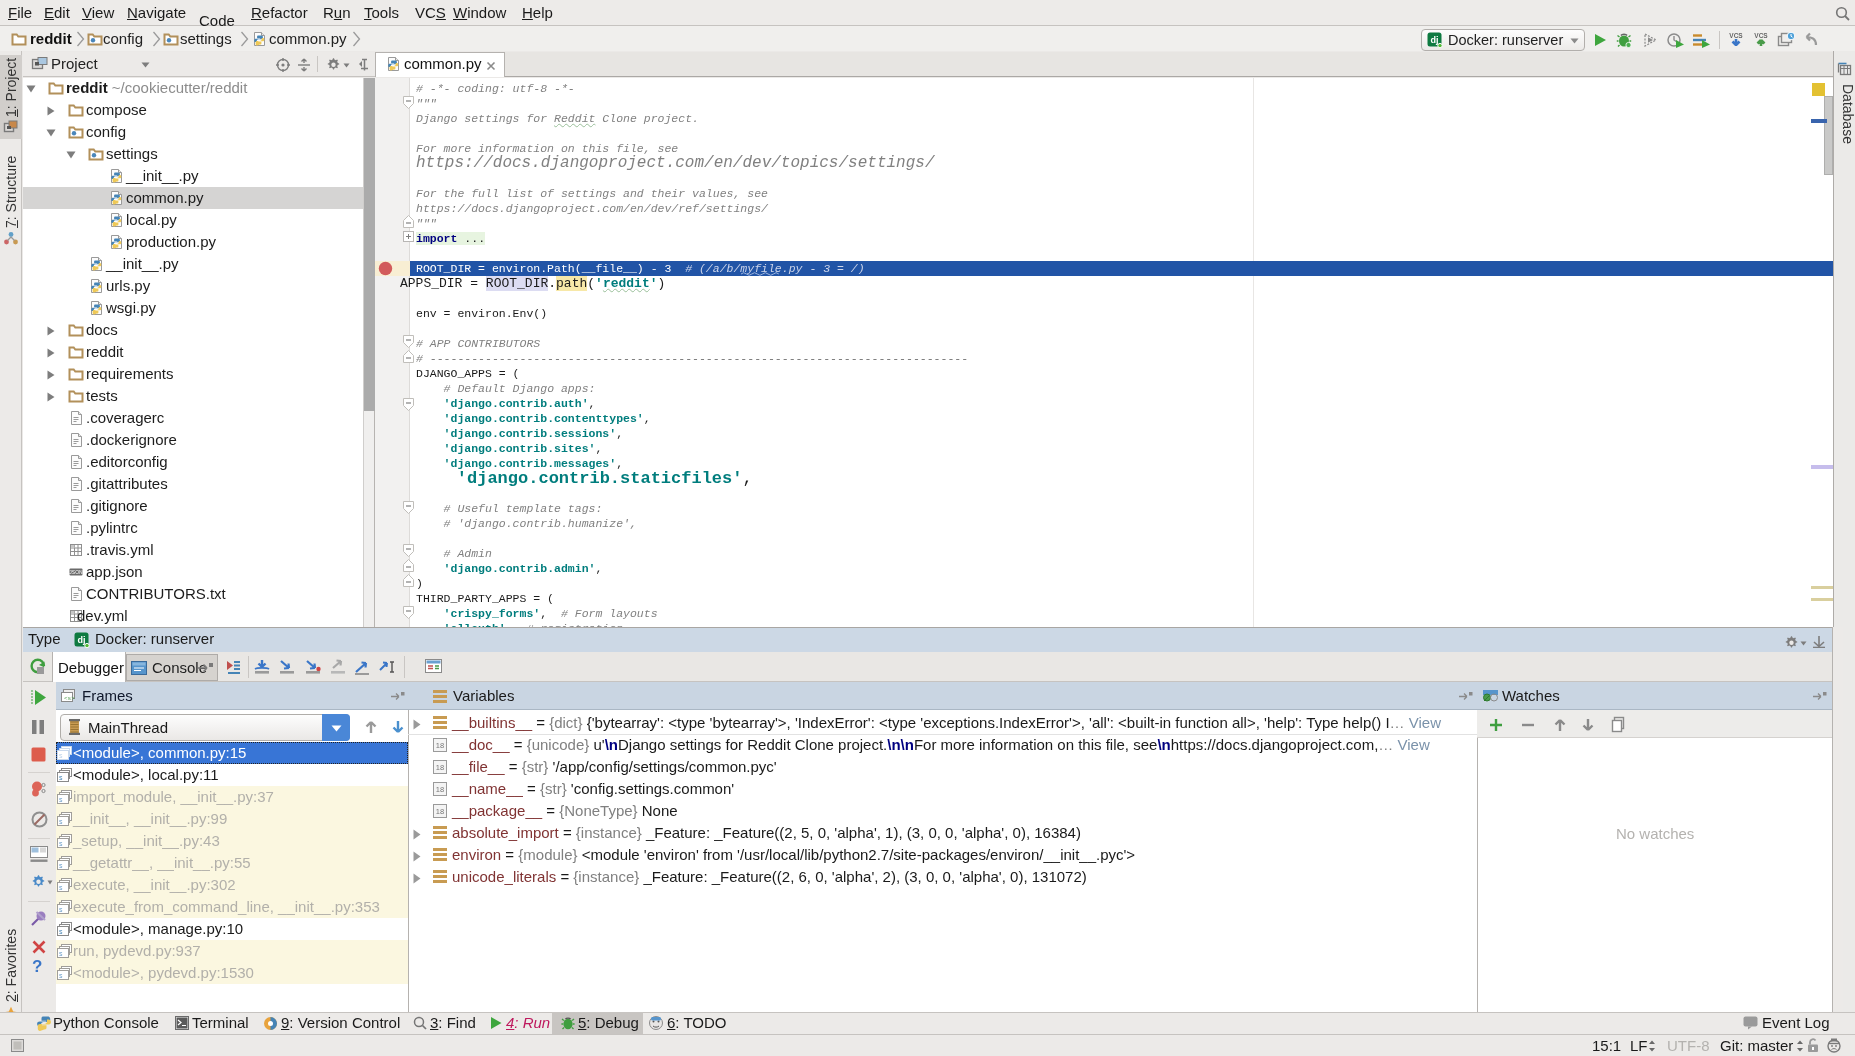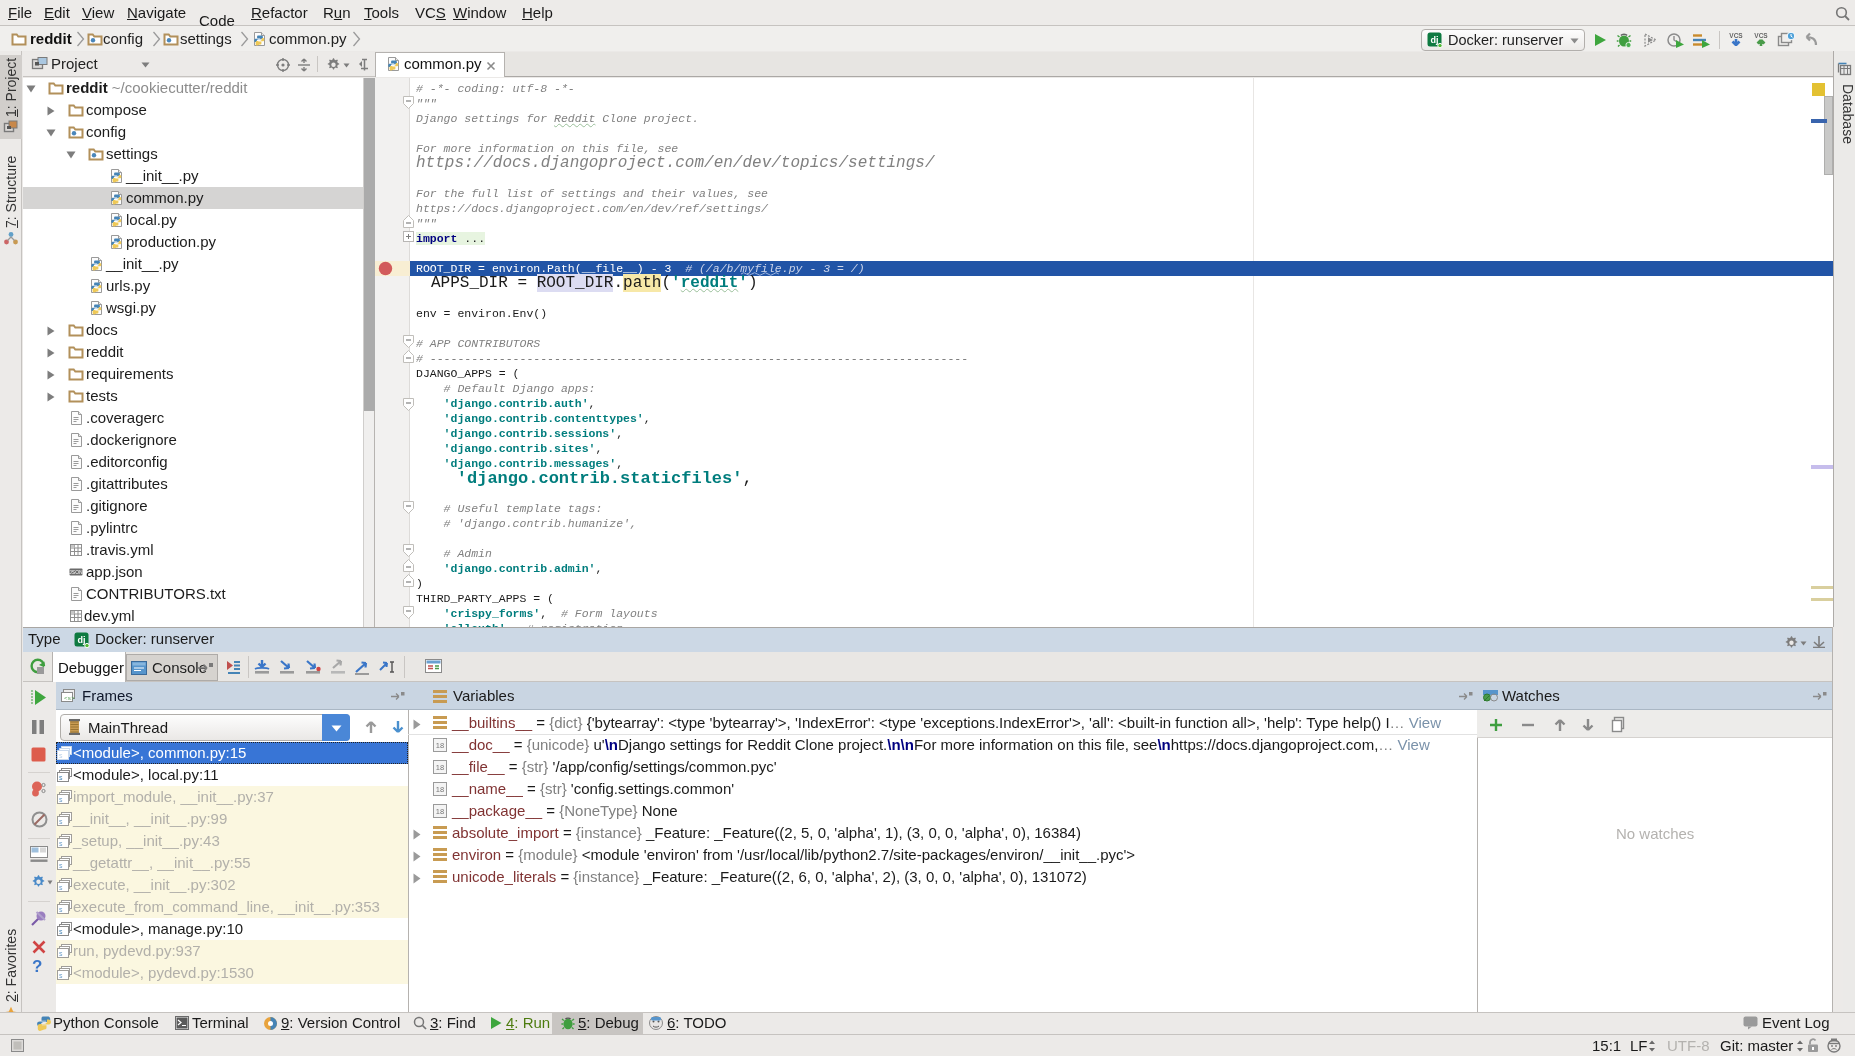--- a/index.html
+++ b/index.html
@@ -336,21 +336,21 @@
       <path d="M3.5 1.5 h7 l3 3 v10 h-10 z" fill="#fcfcfc" stroke="#9a9a9a"></path>
       <path d="M10.5 1.5 v3 h3" fill="#e8e8e8" stroke="#9a9a9a"></path>
       <path d="M5.5 7.5 h5 M5.5 9.5 h5 M5.5 11.5 h3" stroke="#9a9a9a"></path>
     </svg>
 <div class="a nw" style="left:86px;top:585px;color:#1c1c1c;">CONTRIBUTORS.txt</div>
 <svg class="a" style="left:68px;top:608px;" width="16" height="16" viewBox="0 0 16 16">
       <rect x="2.5" y="2.5" width="11" height="11" fill="#fff" stroke="#8f8f8f"></rect>
       <path d="M2.5 6 h11 M2.5 9.5 h11 M6.5 2.5 v11 M10 2.5 v11" stroke="#8f8f8f"></path>
       <rect x="3" y="3" width="3.5" height="3" fill="#c8c8c8"></rect>
     </svg>
-<div class="a nw" style="left:84px;top:607px;color:#1c1c1c;">dev.yml</div>
+<div class="a nw" style="left:77px;top:607px;color:#1c1c1c;">dev.yml</div>
 <div class="a" style="left:375px;top:52px;width:1458px;height:25px;background:#e7e5e2;border-bottom:1px solid #aba8a5;"></div>
 <div class="a" style="left:375px;top:52px;width:130px;height:25px;background:#fff;border:1px solid #b5b2af;border-bottom:none;"></div>
 <svg class="a" style="left:385px;top:56px;" width="16" height="16" viewBox="0 0 16 16">
       <path d="M3.5 1.5 h7 l3 3 v10 h-10 z" fill="#fcfcfc" stroke="#9a9a9a"></path>
       <path d="M10.5 1.5 v3 h3" fill="#e8e8e8" stroke="#9a9a9a"></path>
       <path d="M7.6 4.5 c-1.6 0-1.5 0.7-1.5 1.6 v1.2 h3.1 v0.5 H4.9 c-0.9 0-1.7 0.5-1.7 1.6 0 1.1 0.6 1.7 1.6 1.7 h1 v-1.3 c0-1 0.9-1.6 1.7-1.6 h3 c0.8 0 1.4-0.6 1.4-1.4 V6.1 c0-0.8-0.6-1.6-1.5-1.6 z" fill="#4584b6"></path>
       <path d="M8.9 13.6 c1.6 0 1.5-0.7 1.5-1.6 v-1.2 H7.3 v-0.5 h4.3 c0.9 0 1.7-0.5 1.7-1.6 0-1.1-0.6-1.7-1.6-1.7 h-1 v1.3 c0 1-0.9 1.6-1.7 1.6 h-3 c-0.8 0-1.4 0.6-1.4 1.4 v1.7 c0 0.8 0.6 1.6 1.5 1.6 z" fill="#efc957"></path>
     </svg>
 <div class="a nw" style="left:404px;top:55px;color:#111;">common.py</div>
 <svg class="a" style="left:486px;top:61px;" width="10" height="10" viewBox="0 0 10 10">
@@ -418,21 +418,21 @@
 <div class="a nw mono" style="left:416px;top:126px;font-size:11.5px;line-height:15px;letter-spacing:0px;height:15px;"></div>
 <div class="a nw mono" style="left:416px;top:141px;font-size:11.5px;line-height:15px;letter-spacing:0px;height:15px;"><span class="cmt">For more information on this file, see</span></div>
 <div class="a nw mono" style="left:416px;top:156px;font-size:16px;line-height:15px;letter-spacing:0px;height:15px;"><span class="cmt">https://docs.djangoproject.com/en/dev/topics/settings/</span></div>
 <div class="a nw mono" style="left:416px;top:171px;font-size:11.5px;line-height:15px;letter-spacing:0px;height:15px;"></div>
 <div class="a nw mono" style="left:416px;top:186px;font-size:11.5px;line-height:15px;letter-spacing:0px;height:15px;"><span class="cmt">For the full list of settings and their values, see</span></div>
 <div class="a nw mono" style="left:416px;top:201px;font-size:11.5px;line-height:15px;letter-spacing:0px;height:15px;"><span class="cmt">https://docs.djangoproject.com/en/dev/ref/settings/</span></div>
 <div class="a nw mono" style="left:416px;top:216px;font-size:11.5px;line-height:15px;letter-spacing:0px;height:15px;"><span class="cmt">"""</span></div>
 <div class="a nw mono" style="left:416px;top:231px;font-size:11.5px;line-height:15px;letter-spacing:0px;height:15px;"><span style="background:#e7f4e0;"><span class="kw">import</span> ...</span></div>
 <div class="a nw mono" style="left:416px;top:246px;font-size:11.5px;line-height:15px;letter-spacing:0px;height:15px;"></div>
 <div class="a nw mono" style="left:416px;top:261px;font-size:11.5px;line-height:15px;letter-spacing:0px;height:15px;"><span style="color:#fff;">ROOT_DIR = environ.Path(__file__) - 3  <span style="color:#cdd5ea;font-style:italic;"># (/a/b/myfile.py - 3 = /)</span></span></div>
-<div class="a nw mono" style="left:431px;top:276px;font-size:16px;line-height:15px;letter-spacing:0px;height:15px;">APPS_DIR = <span style="background:#dcdcf2;">ROOT_DIR</span>.<span style="background:#f7e8a8;">path</span>(<span class="str">'<span style="text-decoration:underline wavy #9abf9a;text-decoration-thickness:1px;text-underline-offset:1px;">reddit</span>'</span>)</div>
+<div class="a nw mono" style="left:400px;top:276px;font-size:13px;line-height:15px;letter-spacing:0px;height:15px;">APPS_DIR = <span style="background:#dcdcf2;">ROOT_DIR</span>.<span style="background:#f7e8a8;">path</span>(<span class="str">'<span style="text-decoration:underline wavy #9abf9a;text-decoration-thickness:1px;text-underline-offset:1px;">reddit</span>'</span>)</div>
 <div class="a nw mono" style="left:416px;top:291px;font-size:11.5px;line-height:15px;letter-spacing:0px;height:15px;"></div>
 <div class="a nw mono" style="left:416px;top:306px;font-size:11.5px;line-height:15px;letter-spacing:0px;height:15px;">env = environ.Env()</div>
 <div class="a nw mono" style="left:416px;top:321px;font-size:11.5px;line-height:15px;letter-spacing:0px;height:15px;"></div>
 <div class="a nw mono" style="left:416px;top:336px;font-size:11.5px;line-height:15px;letter-spacing:0px;height:15px;"><span class="cmt"># APP CONTRIBUTORS</span></div>
 <div class="a nw mono" style="left:416px;top:351px;font-size:11.5px;line-height:15px;letter-spacing:0px;height:15px;"><span class="cmt"># ------------------------------------------------------------------------------</span></div>
 <div class="a nw mono" style="left:416px;top:366px;font-size:11.5px;line-height:15px;letter-spacing:0px;height:15px;">DJANGO_APPS = (</div>
 <div class="a nw mono" style="left:416px;top:381px;font-size:11.5px;line-height:15px;letter-spacing:0px;height:15px;">    <span class="cmt"># Default Django apps:</span></div>
 <div class="a nw mono" style="left:416px;top:396px;font-size:11.5px;line-height:15px;letter-spacing:0px;height:15px;">    <span class="str">'django.contrib.auth'</span>,</div>
 <div class="a nw mono" style="left:416px;top:411px;font-size:11.5px;line-height:15px;letter-spacing:0px;height:15px;">    <span class="str">'django.contrib.contenttypes'</span>,</div>
 <div class="a nw mono" style="left:416px;top:426px;font-size:11.5px;line-height:15px;letter-spacing:0px;height:15px;">    <span class="str">'django.contrib.sessions'</span>,</div>
@@ -818,21 +818,21 @@
     </svg>
 <div class="a nw" style="left:281px;top:1014px;color:#1a1a1a;"><u>9</u>: Version Control</div>
 <svg class="a" style="left:413px;top:1016px;" width="14" height="14" viewBox="0 0 14 14">
       <circle cx="6" cy="6" r="4.5" fill="none" stroke="#757575" stroke-width="1.5"></circle>
       <path d="M9.5 9.5 L13 13" stroke="#757575" stroke-width="1.7"></path>
     </svg>
 <div class="a nw" style="left:430px;top:1014px;color:#1a1a1a;"><u>3</u>: Find</div>
 <svg class="a" style="left:489px;top:1016px;" width="14" height="14" viewBox="0 0 14 14">
       <path d="M2 1 L12.5 7 L2 13 z" fill="#3ea63e"></path>
     </svg>
-<div class="a nw" style="left:506px;top:1014px;color:#4d7c0f;"><u>4</u>: Run</div>
+<div class="a nw" style="left:506px;top:1014px;color:#be185d;font-style:italic;"><u>4</u>: Run</div>
 <div class="a" style="left:552px;top:1012px;width:91px;height:22px;background:#c8c5c2;"></div>
 <svg class="a" style="left:560px;top:1015px;" width="16" height="16" viewBox="0 0 16 16">
       <ellipse cx="8" cy="9" rx="4.6" ry="5.2" fill="#3f9e3f"></ellipse>
       <path d="M3.8 5.5 L2 4 M12.2 5.5 L14 4 M3.2 9 H1.4 M12.8 9 H14.6 M4 12.5 L2.5 14 M12 12.5 L13.5 14" stroke="#3f9e3f" stroke-width="1.3"></path>
       <path d="M5.5 4.2 C6.4 2.7 9.6 2.7 10.5 4.2" fill="none" stroke="#555" stroke-width="1.4"></path>
     </svg>
 <div class="a nw" style="left:578px;top:1014px;color:#1a1a1a;"><u>5</u>: Debug</div>
 <svg class="a" style="left:648px;top:1015px;" width="16" height="16" viewBox="0 0 16 16">
       <circle cx="8" cy="8" r="6.5" fill="#e8e6e4" stroke="#8a8a8a"></circle>
       <circle cx="5.5" cy="6.5" r="1" fill="#555"></circle>

